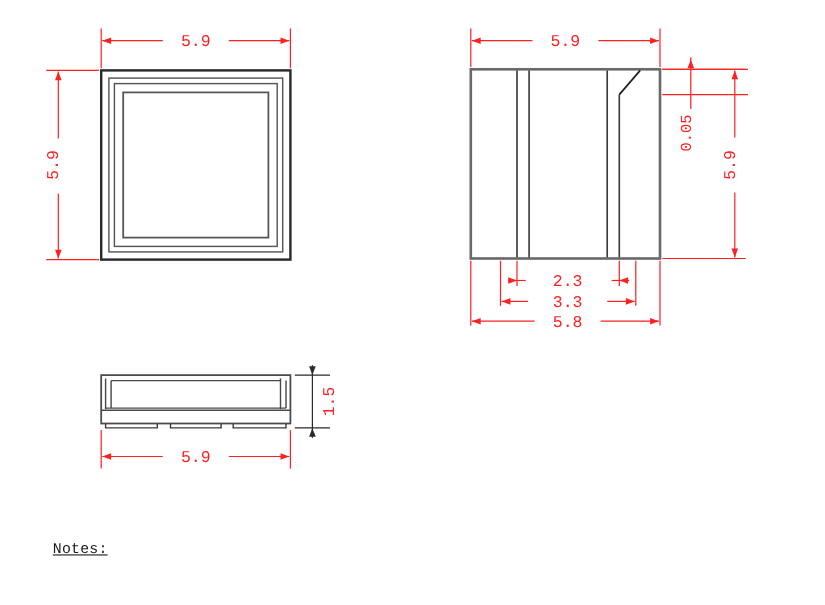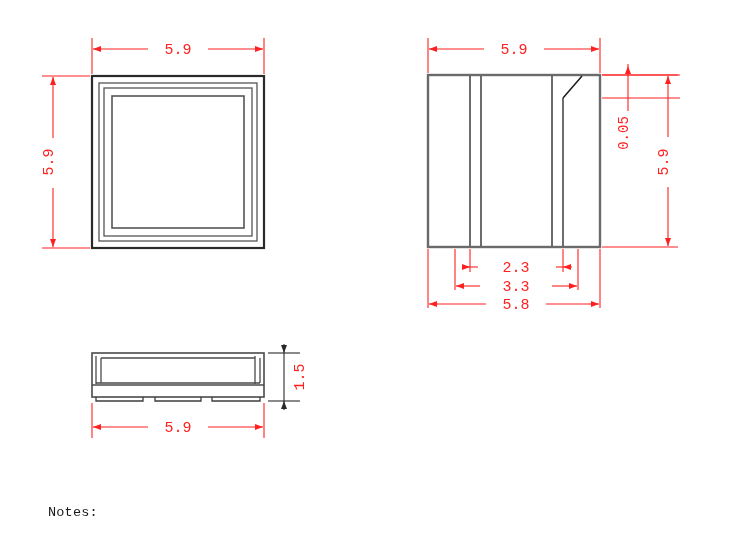--- a/index.html
+++ b/index.html
@@ -11,21 +11,21 @@
     width: 750px;
     height: 550px;
     position: relative;
     overflow: hidden;
     font-family: "Liberation Mono", "DejaVu Sans Mono", monospace;
   }
 
   #drawing-root {
     position: absolute;
     left: 0;
-    top: 16px;
+    top: 4px;
     width: 750px;
     height: 469px;
   }
 
   svg#cad-canvas {
     display: block;
     width: 750px;
     height: 550px;
   }
 
@@ -37,20 +37,21 @@
     color: #1a1a1a;
     font-family: "Liberation Mono", "DejaVu Sans Mono", monospace;
     font-size: 13.5px;
     line-height: 21px;
     letter-spacing: 0.2px;
     white-space: pre-wrap;
   }
   .notes-line {
     display: block;
     white-space: pre-wrap;
+    text-decoration: underline;
   }
 </style>
 </head>
 <body>
 
 <div id="drawing-root">
 
   <svg id="cad-canvas" viewBox="0 0 750 550" xmlns="http://www.w3.org/2000/svg">
 
     <g>

